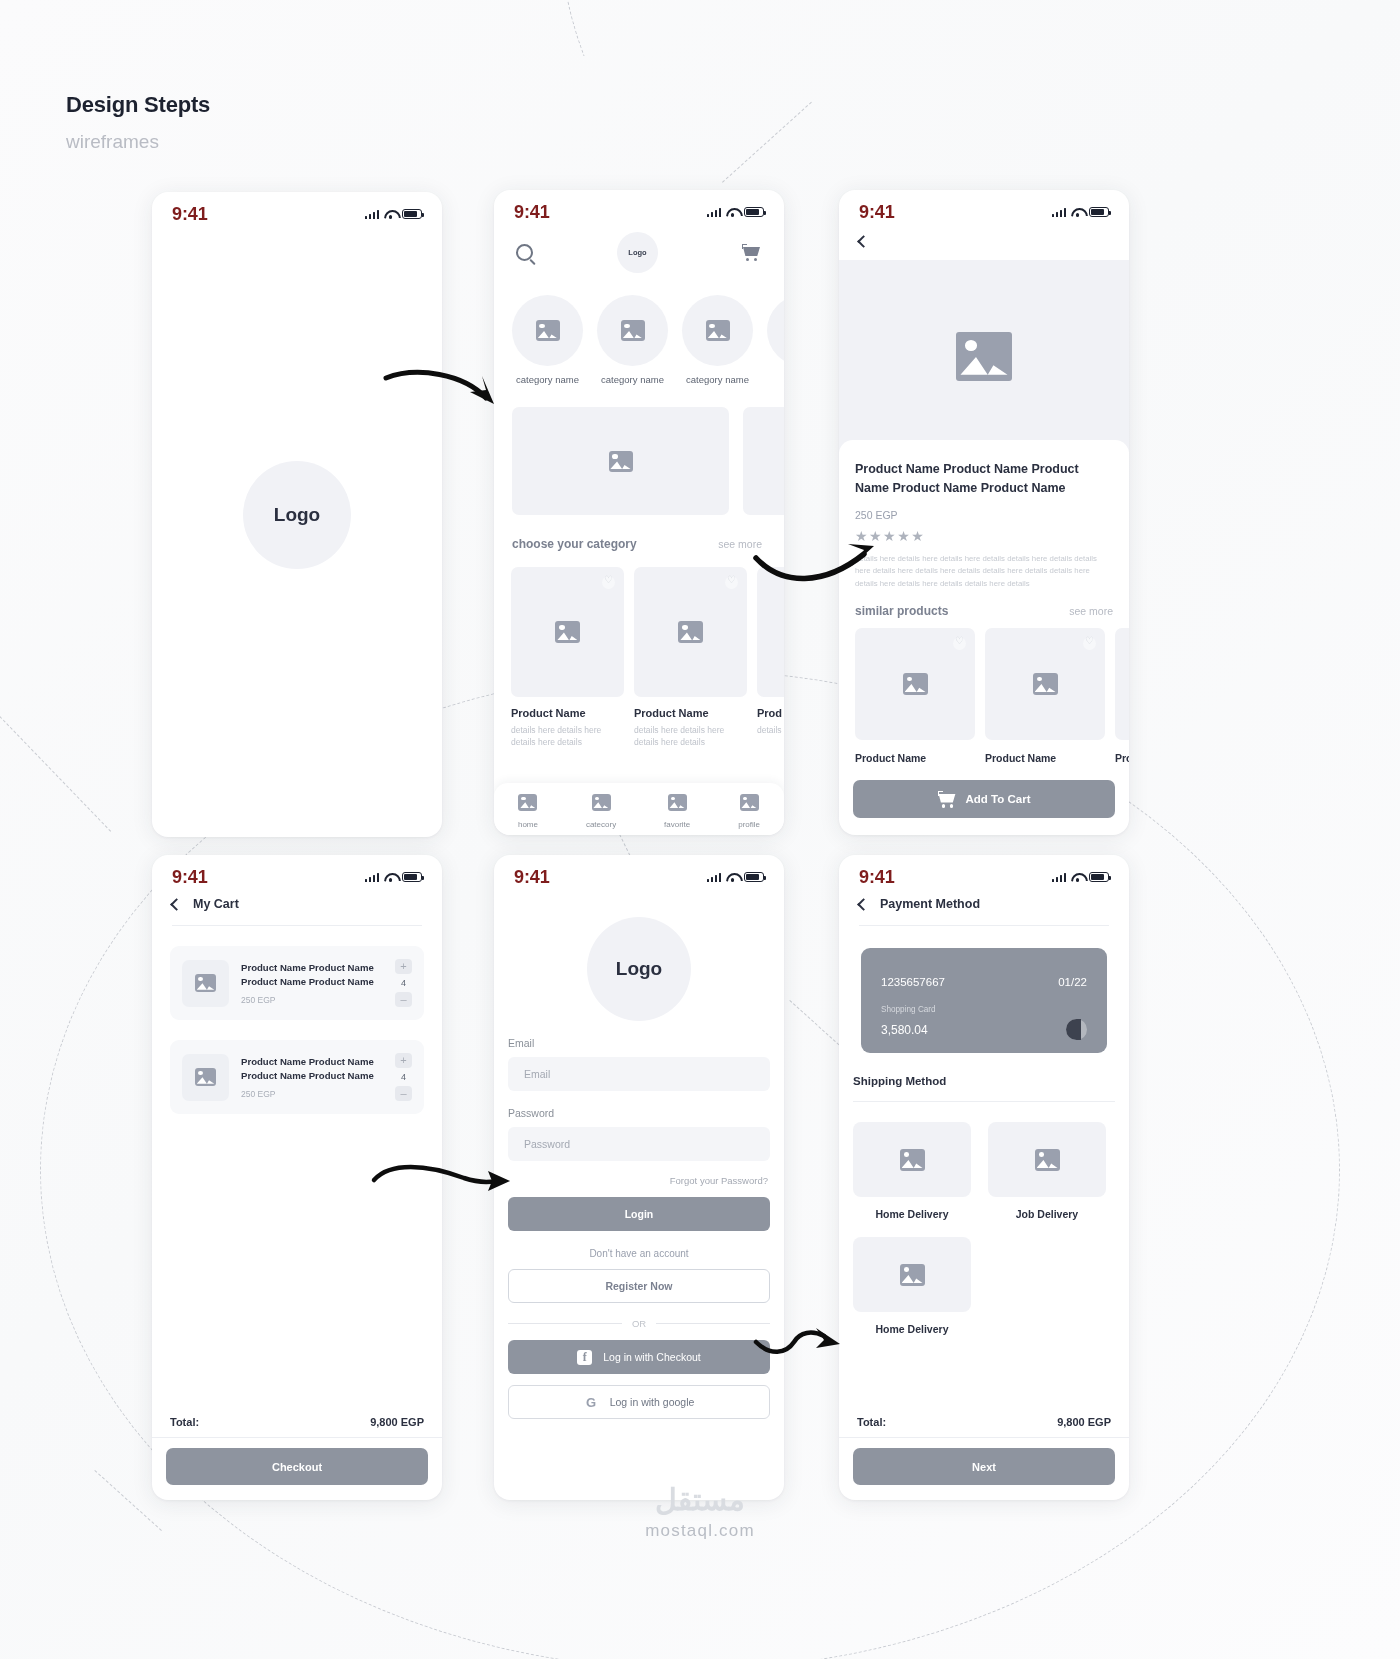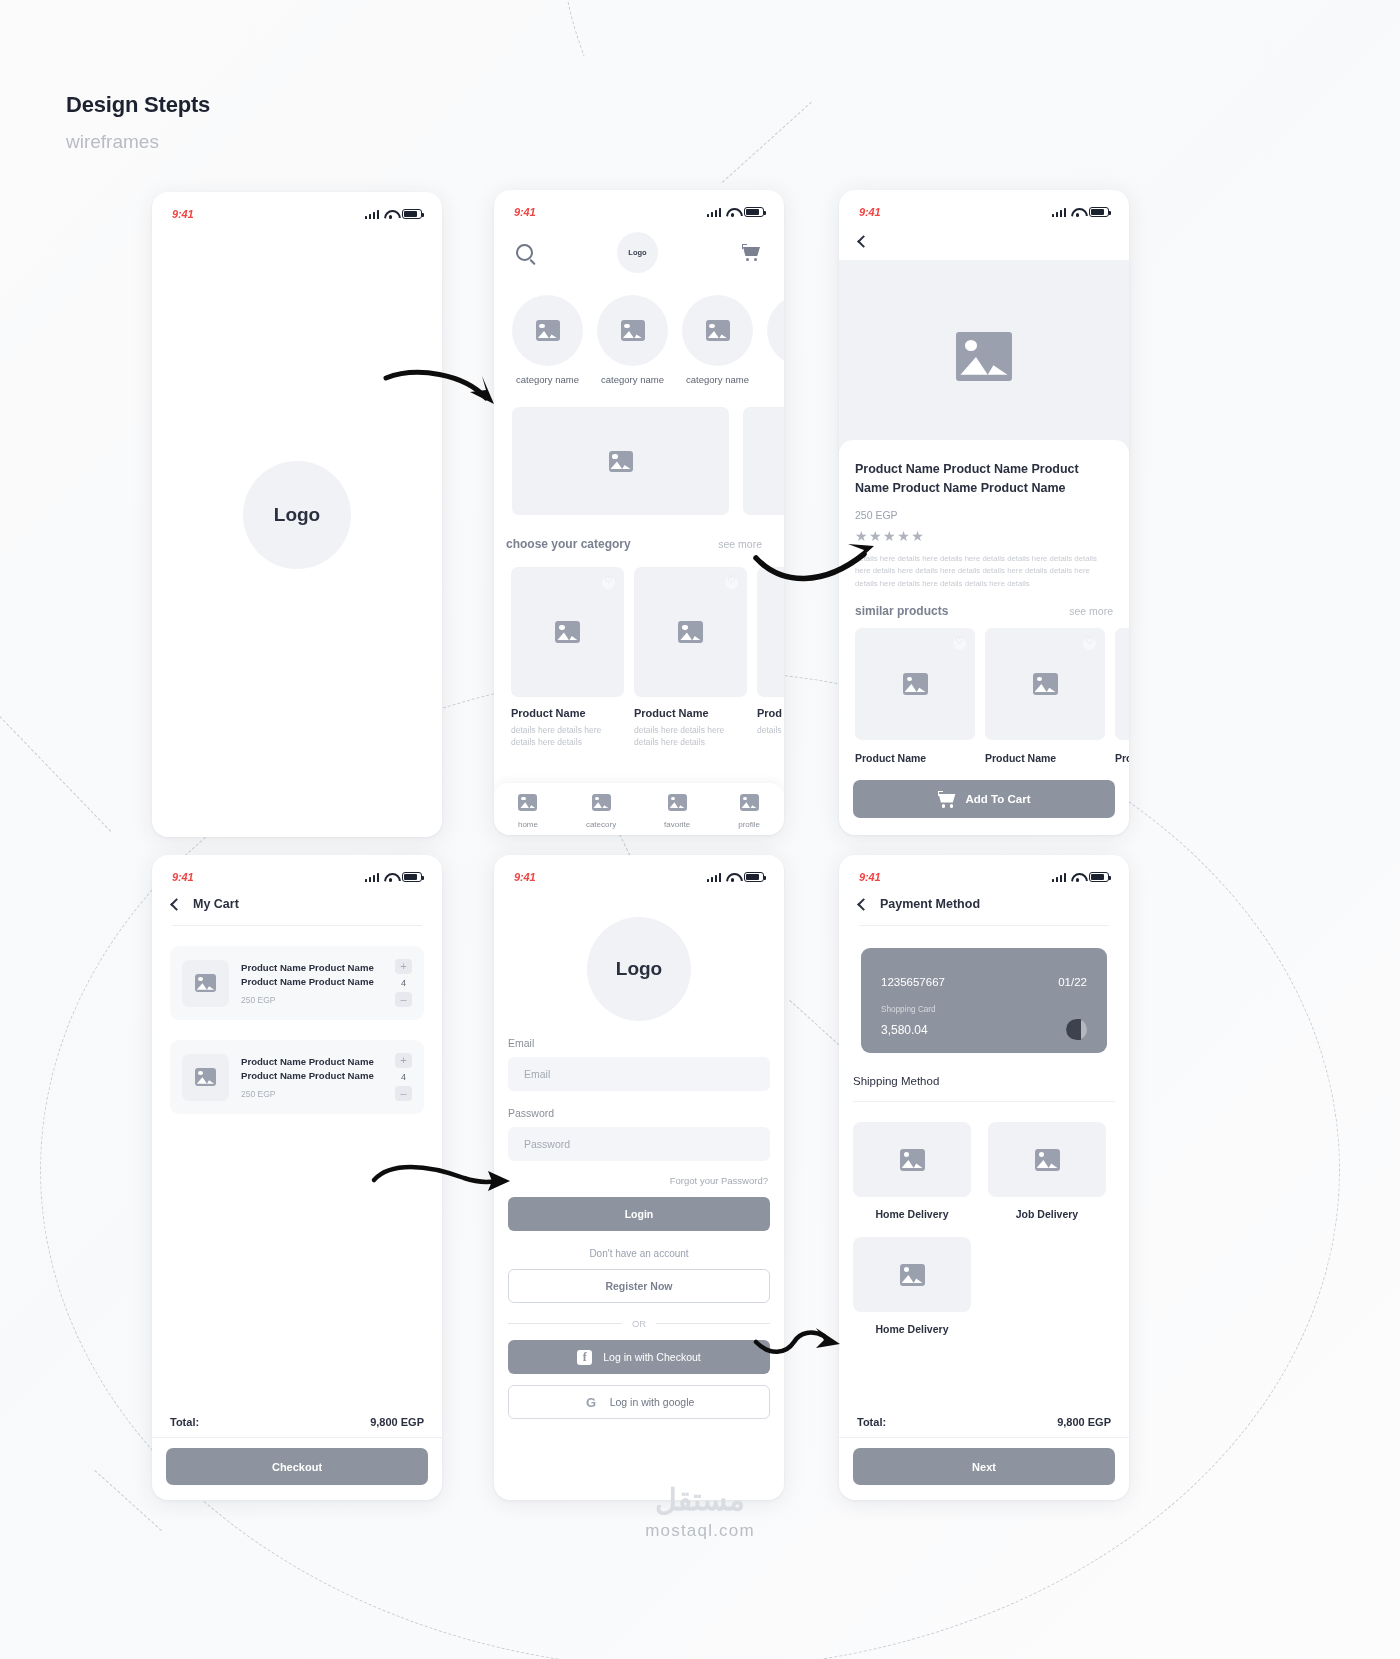--- a/index.html
+++ b/index.html
@@ -27,21 +27,21 @@
 
   
   .phone {
     position: absolute; width: 290px; height: 645px; background: #ffffff;
     border-radius: 16px;
     box-shadow: 0 3px 22px rgba(40,46,60,0.085), 0 1px 3px rgba(40,46,60,0.05);
     overflow: hidden;
   }
   .statusbar { height: 34px; display: flex; align-items: center;
                justify-content: space-between; padding: 10px 20px 0 20px; }
-  .sb-time { font-size: 11px; font-weight: 700; color: #ef4444; letter-spacing: -0.1px; font-style: italic; }
+  .sb-time { font-size: 18px; font-weight: 700; color: #7f1d1d; letter-spacing: -0.1px; }
   .sb-icons { display: flex; align-items: center; gap: 5px; }
   .bars { display: flex; align-items: flex-end; gap: 1.5px; height: 10px; }
   .bars i { width: 2.4px; background: #1d2230; border-radius: .6px; display: block; }
   .bars i:nth-child(1){height:3.5px}.bars i:nth-child(2){height:5.5px}
   .bars i:nth-child(3){height:7.5px}.bars i:nth-child(4){height:9.5px}
   .wifi { width: 13px; height: 10px; position: relative; }
   .wifi::before { content:""; position:absolute; left:0; top:1px; width:13px; height:13px;
      border:2.3px solid #1d2230; border-radius:50%;
      clip-path: polygon(0 0,100% 0,100% 47%,50% 47%,50% 62%,0 47%); }
   .wifi::after { content:""; position:absolute; left:5px; top:6.3px; width:3.4px; height:3.4px;
@@ -100,21 +100,21 @@
   .cat-item { flex:0 0 auto; width:71px; text-align:center; }
   .cat-circ { width:71px; height:71px; border-radius:50%; background:#f1f2f6;
       display:flex; align-items:center; justify-content:center; }
   .cat-lbl { font-size:9.5px; color:#5d6472; margin-top:8px; white-space:nowrap; }
 
   #banner-row { display:flex; gap:14px; padding: 22px 0 0 18px; }
   .banner { flex:0 0 auto; width:217px; height:108px; border-radius:7px; background:#f1f2f6;
       display:flex; align-items:center; justify-content:center; }
 
   #choose-row { display:flex; align-items:baseline; justify-content:space-between;
-      padding: 22px 22px 0 12px; }
+      padding: 22px 22px 0 18px; }
 
   #prod-row { display:flex; gap:10px; padding: 16px 0 0 17px; }
   .pcard { flex:0 0 auto; width:113px; }
   .pimg { width:113px; height:130px; border-radius:7px; background:#f1f2f6;
       display:flex; align-items:center; justify-content:center; position:relative; }
   .heart { position:absolute; right:9px; top:9px; width:13px; height:13px;
       border-radius:50%; background:#f7f8fa; }
   .heart::after { content:"\2661"; position:absolute; left:2px; top:-2px;
       font-size:10px; color:#cfd3da; }
   .pname { font-size:11px; font-weight:700; color:#2b3040; margin-top:10px; white-space:nowrap; }
@@ -216,21 +216,21 @@
   #card-num { font-size:11.5px; }
   #card-exp { font-size:11.5px; }
   #card-sub { font-size:8.2px; color:#d6d9de; margin-top:17px; }
   #card-row2 { display:flex; align-items:center; justify-content:space-between; margin-top:5px; }
   #card-amt { font-size:12px; }
   #card-chip { width:21px; height:21px; border-radius:50%; position:relative;
       background:rgba(255,255,255,0.33); }
   #card-chip::after { content:""; position:absolute; left:0; top:0; width:15px; height:21px;
       border-radius:50% 0 0 50%/50% 0 0 50%; background:#3d424f;
       border-top-left-radius:11px; border-bottom-left-radius:11px; }
-  #ship-title { font-size:11.5px; font-weight:400; color:#2b3040; margin: 22px 12px 0 14px; }
+  #ship-title { font-size:11.5px; font-weight:700; color:#2b3040; margin: 22px 12px 0 14px; }
   #ship-rule { height:1px; background:#eceef2; margin: 14px 14px 0 14px; }
   #ship-grid { display:flex; flex-wrap:wrap; gap:17px; padding: 20px 0 0 14px; }
   .ship-item { width:118px; }
   .ship-box { width:118px; height:75px; border-radius:8px; background:#f1f2f6;
       display:flex; align-items:center; justify-content:center; }
   .ship-lbl { font-size:10.5px; font-weight:700; color:#2b3040; margin-top:11px;
       text-align:center; }
 
   
   .arrowsvg { position:absolute; pointer-events:none; }

